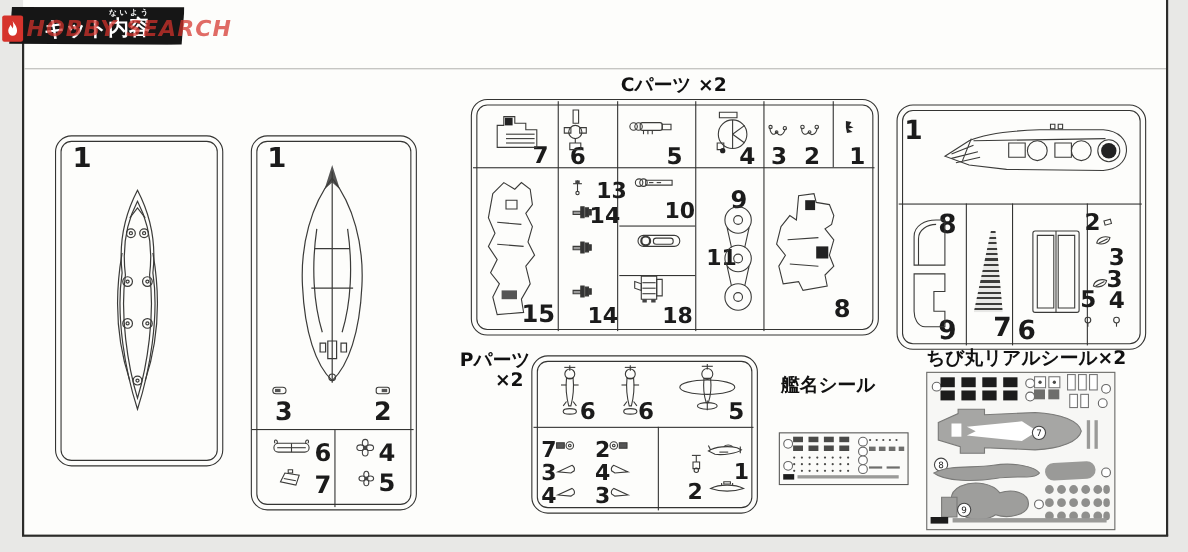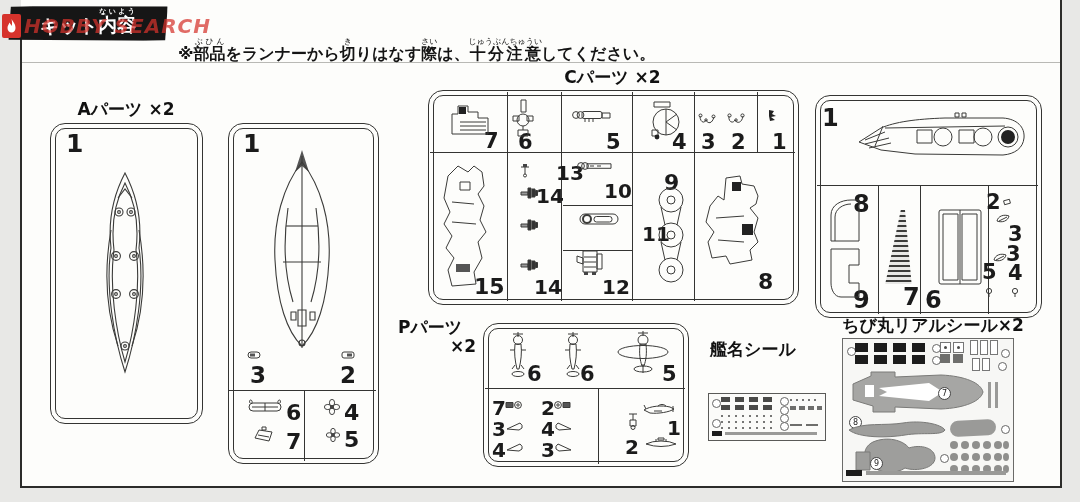--- a/index.html
+++ b/index.html
@@ -59,23 +59,21 @@
   </div>
   <div class="wm">
     <span class="wm-box">
       <svg width="11" height="15" viewBox="0 0 11 15">
           <path d="M5.5,0 C7,3 9.5,4.5 9.5,9 A4,4.6 0 0 1 1.5,9 C1.5,6.5 3,5.5 3.5,3.5 C4.3,5 5,5.5 5.5,7 C6.5,5 6,2.5 5.5,0 Z" fill="#fff"></path>
         </svg>
     </span>
     <span class="wm-text">HOBBY SEARCH</span>
   </div>
 
-  <div class="note" style="top:37px"><span>※<ruby>部品<rt>ぶひん</rt></ruby>をランナーから<ruby>切<rt>き</rt></ruby>りはなす<ruby>際<rt>さい</rt></ruby>は、<ruby>十分注意<rt>じゅうぶんちゅうい</rt></ruby>してください。</span></div>
-
-  <div class="ttl" style="left:55px;top:98px;width:142px">Aパーツ ×2</div>
+
   <div class="runner" style="left:50px;top:123px;width:151px;height:299px"></div>
   <span class="pl" style="left:66px;top:131px;font-size:25px">1</span>
   <svg class="abs" style="left:92px;top:170px" width="66" height="206" viewBox="0 0 66 206" fill="none" stroke="#3b3b39" stroke-width="1.1">
     <path d="M33,3 C45,26 50,52 47,78 C53,118 44,168 33,202 C22,168 13,118 19,78 C16,52 21,26 33,3 Z"></path>
     <path d="M33,13 C43,32 47,55 44,80 C49,116 42,162 33,192 C24,162 17,116 22,80 C19,55 23,32 33,13 Z"></path>
     <path d="M19,60 C12,100 14,140 26,176"></path>
       <path d="M47,60 C54,100 52,140 40,176"></path>
     <path d="M26,28 L33,19 L40,28"></path>
     <circle cx="27" cy="42" r="4"></circle>
       <circle cx="39" cy="42" r="4"></circle>
@@ -163,26 +161,26 @@
   <div class="dvh" style="left:563px;top:250px;width:69px"></div>
 
   <span class="pl" style="left:484px;top:131px;font-size:21px">7</span>
   <span class="pl" style="left:518px;top:132px;font-size:21px">6</span>
   <span class="pl" style="left:606px;top:132px;font-size:21px">5</span>
   <span class="pl" style="left:672px;top:132px;font-size:21px">4</span>
   <span class="pl" style="left:701px;top:132px;font-size:21px">3</span>
   <span class="pl" style="left:731px;top:132px;font-size:21px">2</span>
   <span class="pl" style="left:772px;top:132px;font-size:21px">1</span>
   <span class="pl" style="left:474px;top:276px;font-size:22px">15</span>
-  <span class="pl" style="left:556px;top:163px;font-size:20px">13</span>
+  <span class="pl" style="left:542px;top:163px;font-size:20px">13</span>
   <span class="pl" style="left:536px;top:186px;font-size:20px">14</span>
   <span class="pl" style="left:534px;top:277px;font-size:20px">14</span>
   <span class="pl" style="left:604px;top:181px;font-size:20px">10</span>
   <span class="pl" style="left:642px;top:224px;font-size:20px">11</span>
-  <span class="pl" style="left:602px;top:277px;font-size:20px">12</span>
+  <span class="pl" style="left:602px;top:277px;font-size:20px">18</span>
   <span class="pl" style="left:664px;top:172px;font-size:22px">9</span>
   <span class="pl" style="left:758px;top:271px;font-size:22px">8</span>
 
   <svg class="abs" style="left:448px;top:102px" width="44" height="38" viewBox="0 0 44 38" fill="none" stroke="#3b3b39">
       <path d="M4,32 L4,12 L10,12 L10,4 L20,4 L20,10 L30,10 L30,16 L40,16 L40,32 Z"></path>
       <rect x="11" y="5" width="7" height="7" fill="#222" stroke="none"></rect>
       <line x1="12" y1="20" x2="38" y2="20"></line>
       <line x1="12" y1="24" x2="38" y2="24"></line>
       <line x1="12" y1="28" x2="38" y2="28"></line>
     </svg>
@@ -350,21 +348,21 @@
   <span class="pl" style="left:1008px;top:263px;font-size:21px">4</span>
   <svg class="abs" style="left:984px;top:287px" width="10" height="10" viewBox="0 0 10 10" fill="none" stroke="#3b3b39">
       <circle cx="5" cy="4" r="2.6"></circle>
       <line x1="5" y1="6.5" x2="5" y2="10"></line>
     </svg>
   <svg class="abs" style="left:1010px;top:287px" width="10" height="10" viewBox="0 0 10 10" fill="none" stroke="#3b3b39">
       <circle cx="5" cy="4" r="2.6"></circle>
       <line x1="5" y1="6.5" x2="5" y2="10"></line>
     </svg>
 
-  <div class="ttl" style="left:398px;top:316px;width:58px;text-align:left">Pパーツ</div>
+  <div class="ttl" style="left:418px;top:316px;width:58px;text-align:left">Pパーツ</div>
   <div class="ttl" style="left:438px;top:336px;width:38px;text-align:right">×2</div>
   <div class="runner" style="left:483px;top:323px;width:204px;height:142px"></div>
   <div class="dvh" style="left:485px;top:388px;width:200px"></div>
   <div class="dvv" style="left:598px;top:388px;height:76px"></div>
   <svg class="abs" style="left:506px;top:331px" width="24" height="46" viewBox="0 0 24 46" fill="none" stroke="#3b3b39">
       <line x1="12" y1="1" x2="12" y2="6"></line>
       <line x1="7" y1="3" x2="17" y2="3"></line>
       <circle cx="12" cy="9" r="4.5"></circle>
       <path d="M9,13 C8,22 9,30 11,38 L13,38 C15,30 16,22 15,13 Z"></path>
       <line x1="4" y1="19" x2="9" y2="19"></line>

